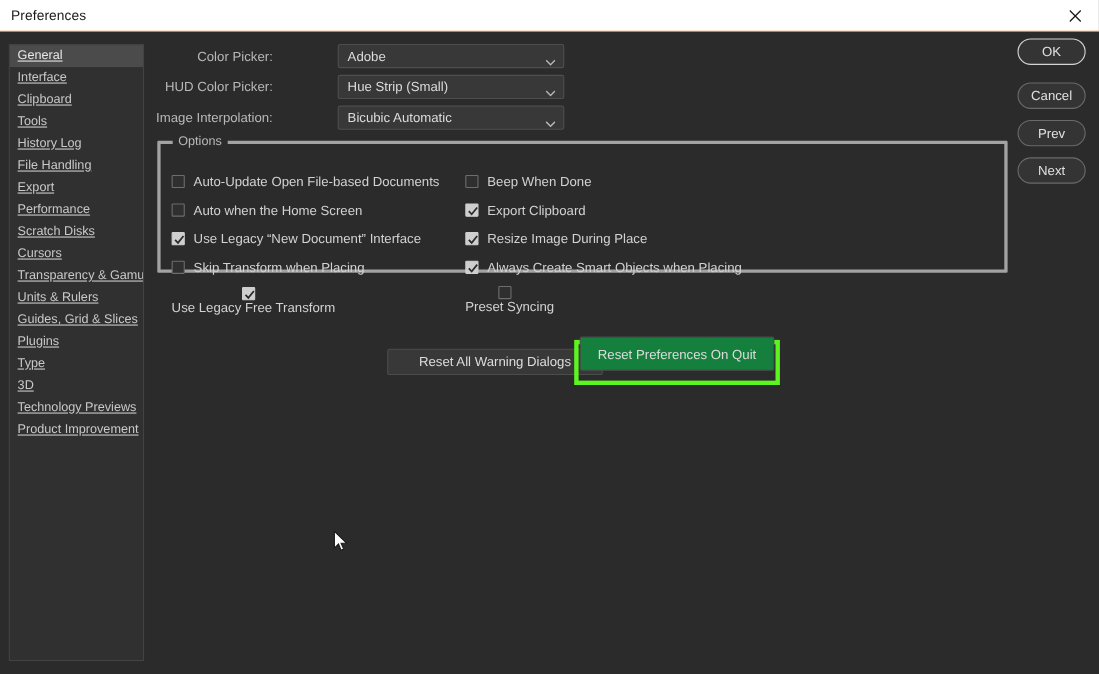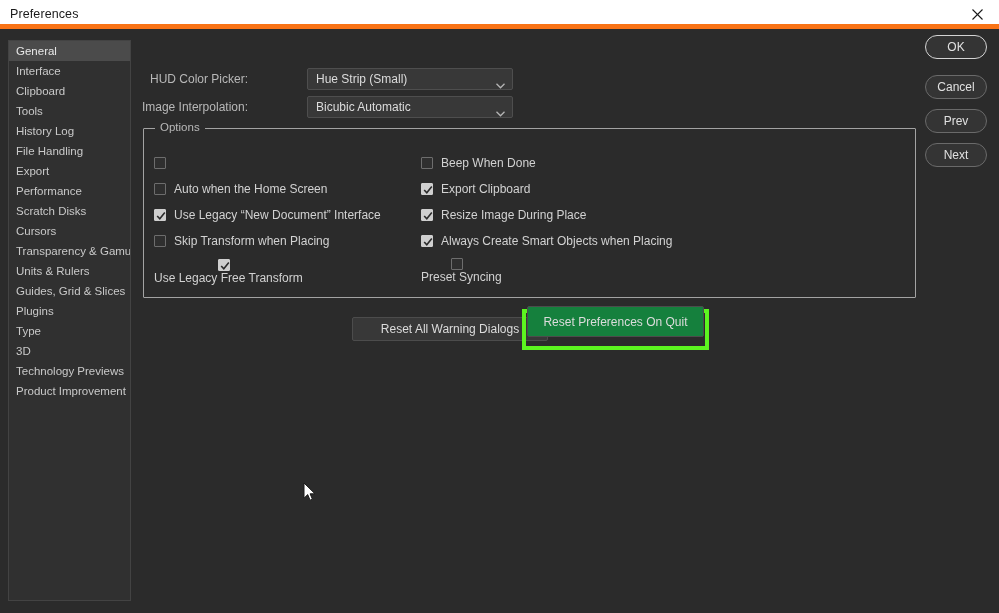--- a/index.html
+++ b/index.html
@@ -16,21 +16,21 @@
     -webkit-font-smoothing: antialiased;
   }
 
   
   #titlebar {
     position: absolute;
     left: 0; top: 0;
     width: 999px;
     height: 29px;
     background: #ffffff;
-    border-bottom: 5px solid #f97316;
+    border-bottom: 1px solid #f97316;
     box-sizing: border-box;
   }
   #title-text {
     position: absolute;
     left: 10px;
     top: 7px;
     font-size: 12.5px;
     color: #1a1a1a;
     letter-spacing: 0.1px;
   }
@@ -70,20 +70,21 @@
     overflow: hidden;
   }
   .side-item {
     height: 20px;
     line-height: 20px;
     padding-left: 7px;
     font-size: 11.5px;
     color: #c9c9c9;
     white-space: nowrap;
     cursor: default;
+    text-decoration: underline;
   }
   .side-item.selected {
     background: #4b4b4b;
     color: #e8e8e8;
   }
 
   
   .field-row {
     position: absolute;
     height: 22px;
@@ -121,22 +122,22 @@
     right: 7px;
     top: 6px;
   }
 
   
   #options-group {
     position: absolute;
     left: 143px;
     top: 99px;
     width: 773px;
-    height: 170px;
-    border: 1px solid #a3a3a3;
+    height: 120px;
+    border: 3px solid #a3a3a3;
     border-radius: 1px;
     box-sizing: border-box;
   }
   #options-legend {
     position: absolute;
     left: 11px;
     top: -8px;
     background: #2b2b2b;
     padding: 0 5px;
     font-size: 11.5px;
@@ -270,20 +271,31 @@
       <div class="side-item">Transparency &amp; Gamut</div>
       <div class="side-item">Units &amp; Rulers</div>
       <div class="side-item">Guides, Grid &amp; Slices</div>
       <div class="side-item">Plugins</div>
       <div class="side-item">Type</div>
       <div class="side-item">3D</div>
       <div class="side-item">Technology Previews</div>
       <div class="side-item">Product Improvement</div>
     </div>
 
+  <div class="field-row" id="row-0" style="left:143px; top:11px; width:370px;">
+    <span class="field-label" style="right:265px;">Color Picker:</span>
+    <div class="combo" style="left:164px; top:0;">
+      <span class="combo-value">Adobe</span>
+      <span class="combo-arrow">
+        <svg width="9" height="6" viewBox="0 0 9 6">
+            <path d="M0.5 0.8 L4.5 4.8 L8.5 0.8" fill="none" stroke="#b5b5b5" stroke-width="1.3"></path>
+          </svg>
+      </span>
+    </div>
+  </div>
 
   <div class="field-row" id="row-1" style="left:143px; top:39px; width:370px;">
     <span class="field-label" style="right:265px;">HUD Color Picker:</span>
     <div class="combo" style="left:164px; top:0;">
       <span class="combo-value">Hue Strip (Small)</span>
       <span class="combo-arrow">
         <svg width="9" height="6" viewBox="0 0 9 6">
             <path d="M0.5 0.8 L4.5 4.8 L8.5 0.8" fill="none" stroke="#b5b5b5" stroke-width="1.3"></path>
           </svg>
       </span>
@@ -300,20 +312,21 @@
           </svg>
       </span>
     </div>
   </div>
 
   <div id="options-group">
     <span id="options-legend">Options</span>
     <div id="options-left">
         <div class="check-row" style="left: 10px; top: 25px;">
           <span class="cb off"></span>
+          <span class="check-label">Auto-Update Open File-based Documents</span>
         </div>
         <div class="check-row" style="left: 10px; top: 51px;">
           <span class="cb off"></span>
           <span class="check-label">Auto when the Home Screen</span>
         </div>
         <div class="check-row" style="left: 10px; top: 77px;">
           <span class="cb on">
             <svg width="10" height="10" viewBox="0 0 10 10">
               <path d="M1.2 5 L3.8 7.8 L8.8 1.6" fill="none" stroke="#2b2b2b" stroke-width="1.6"></path>
             </svg>

